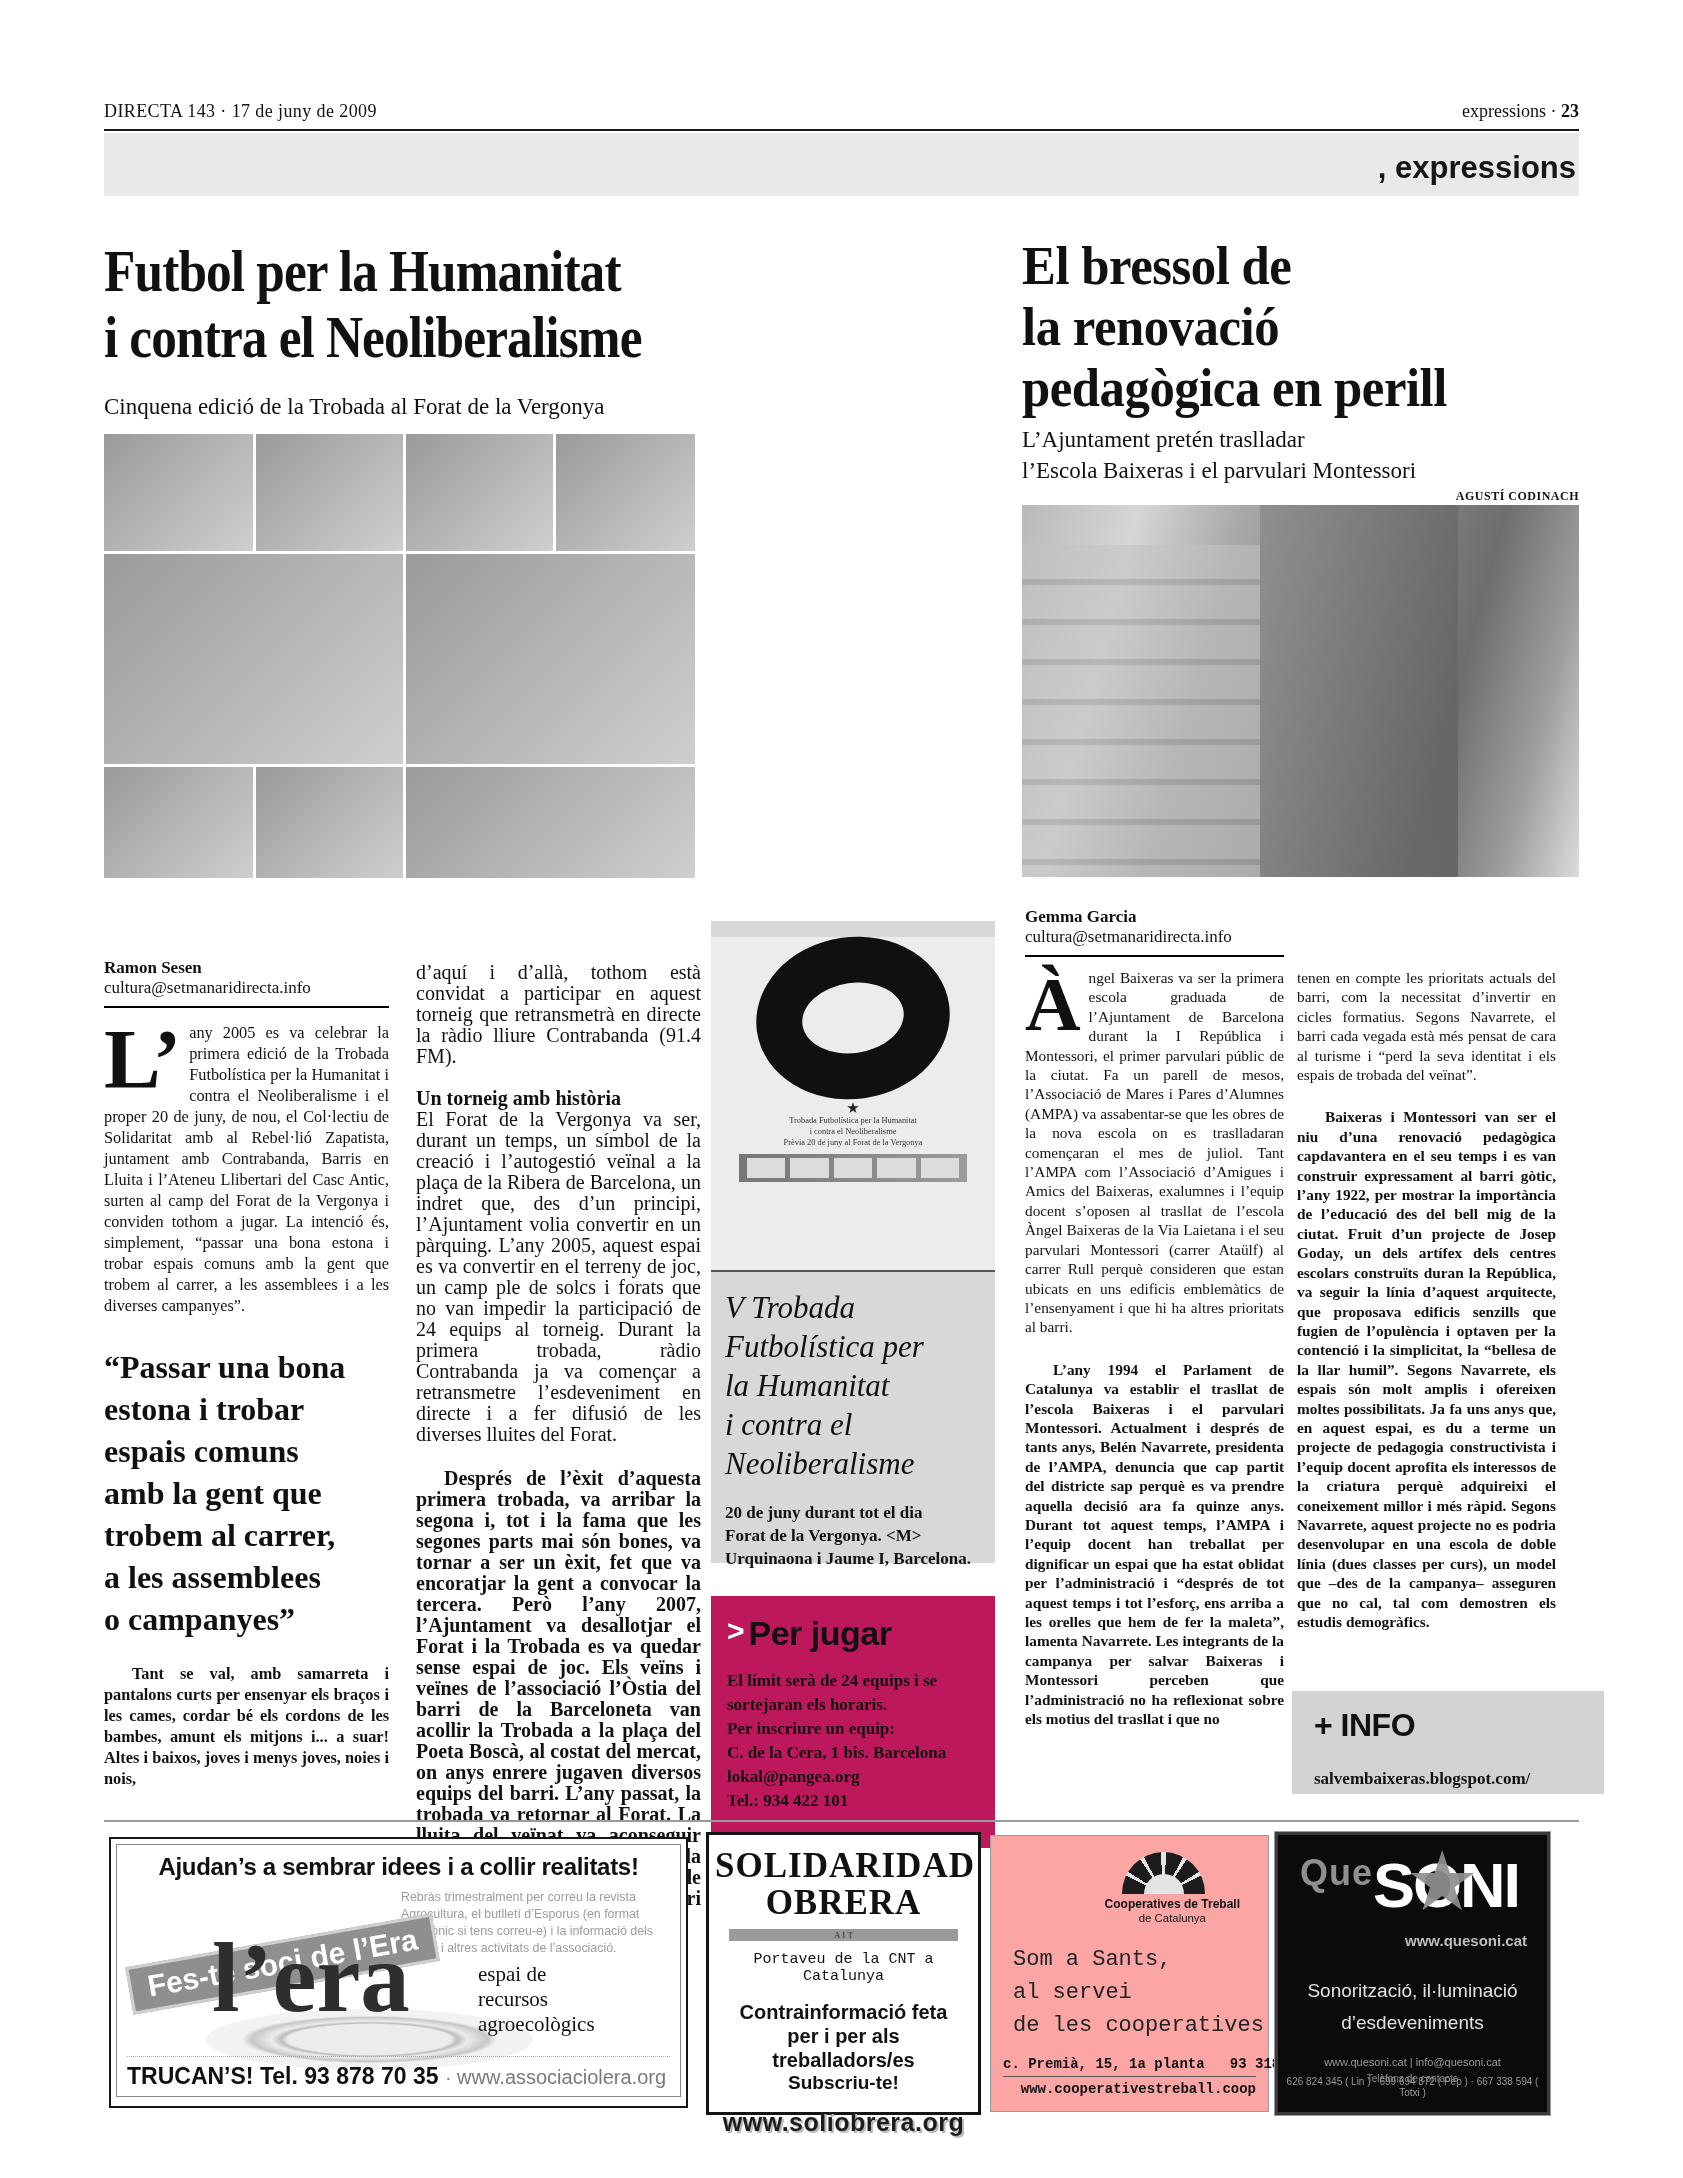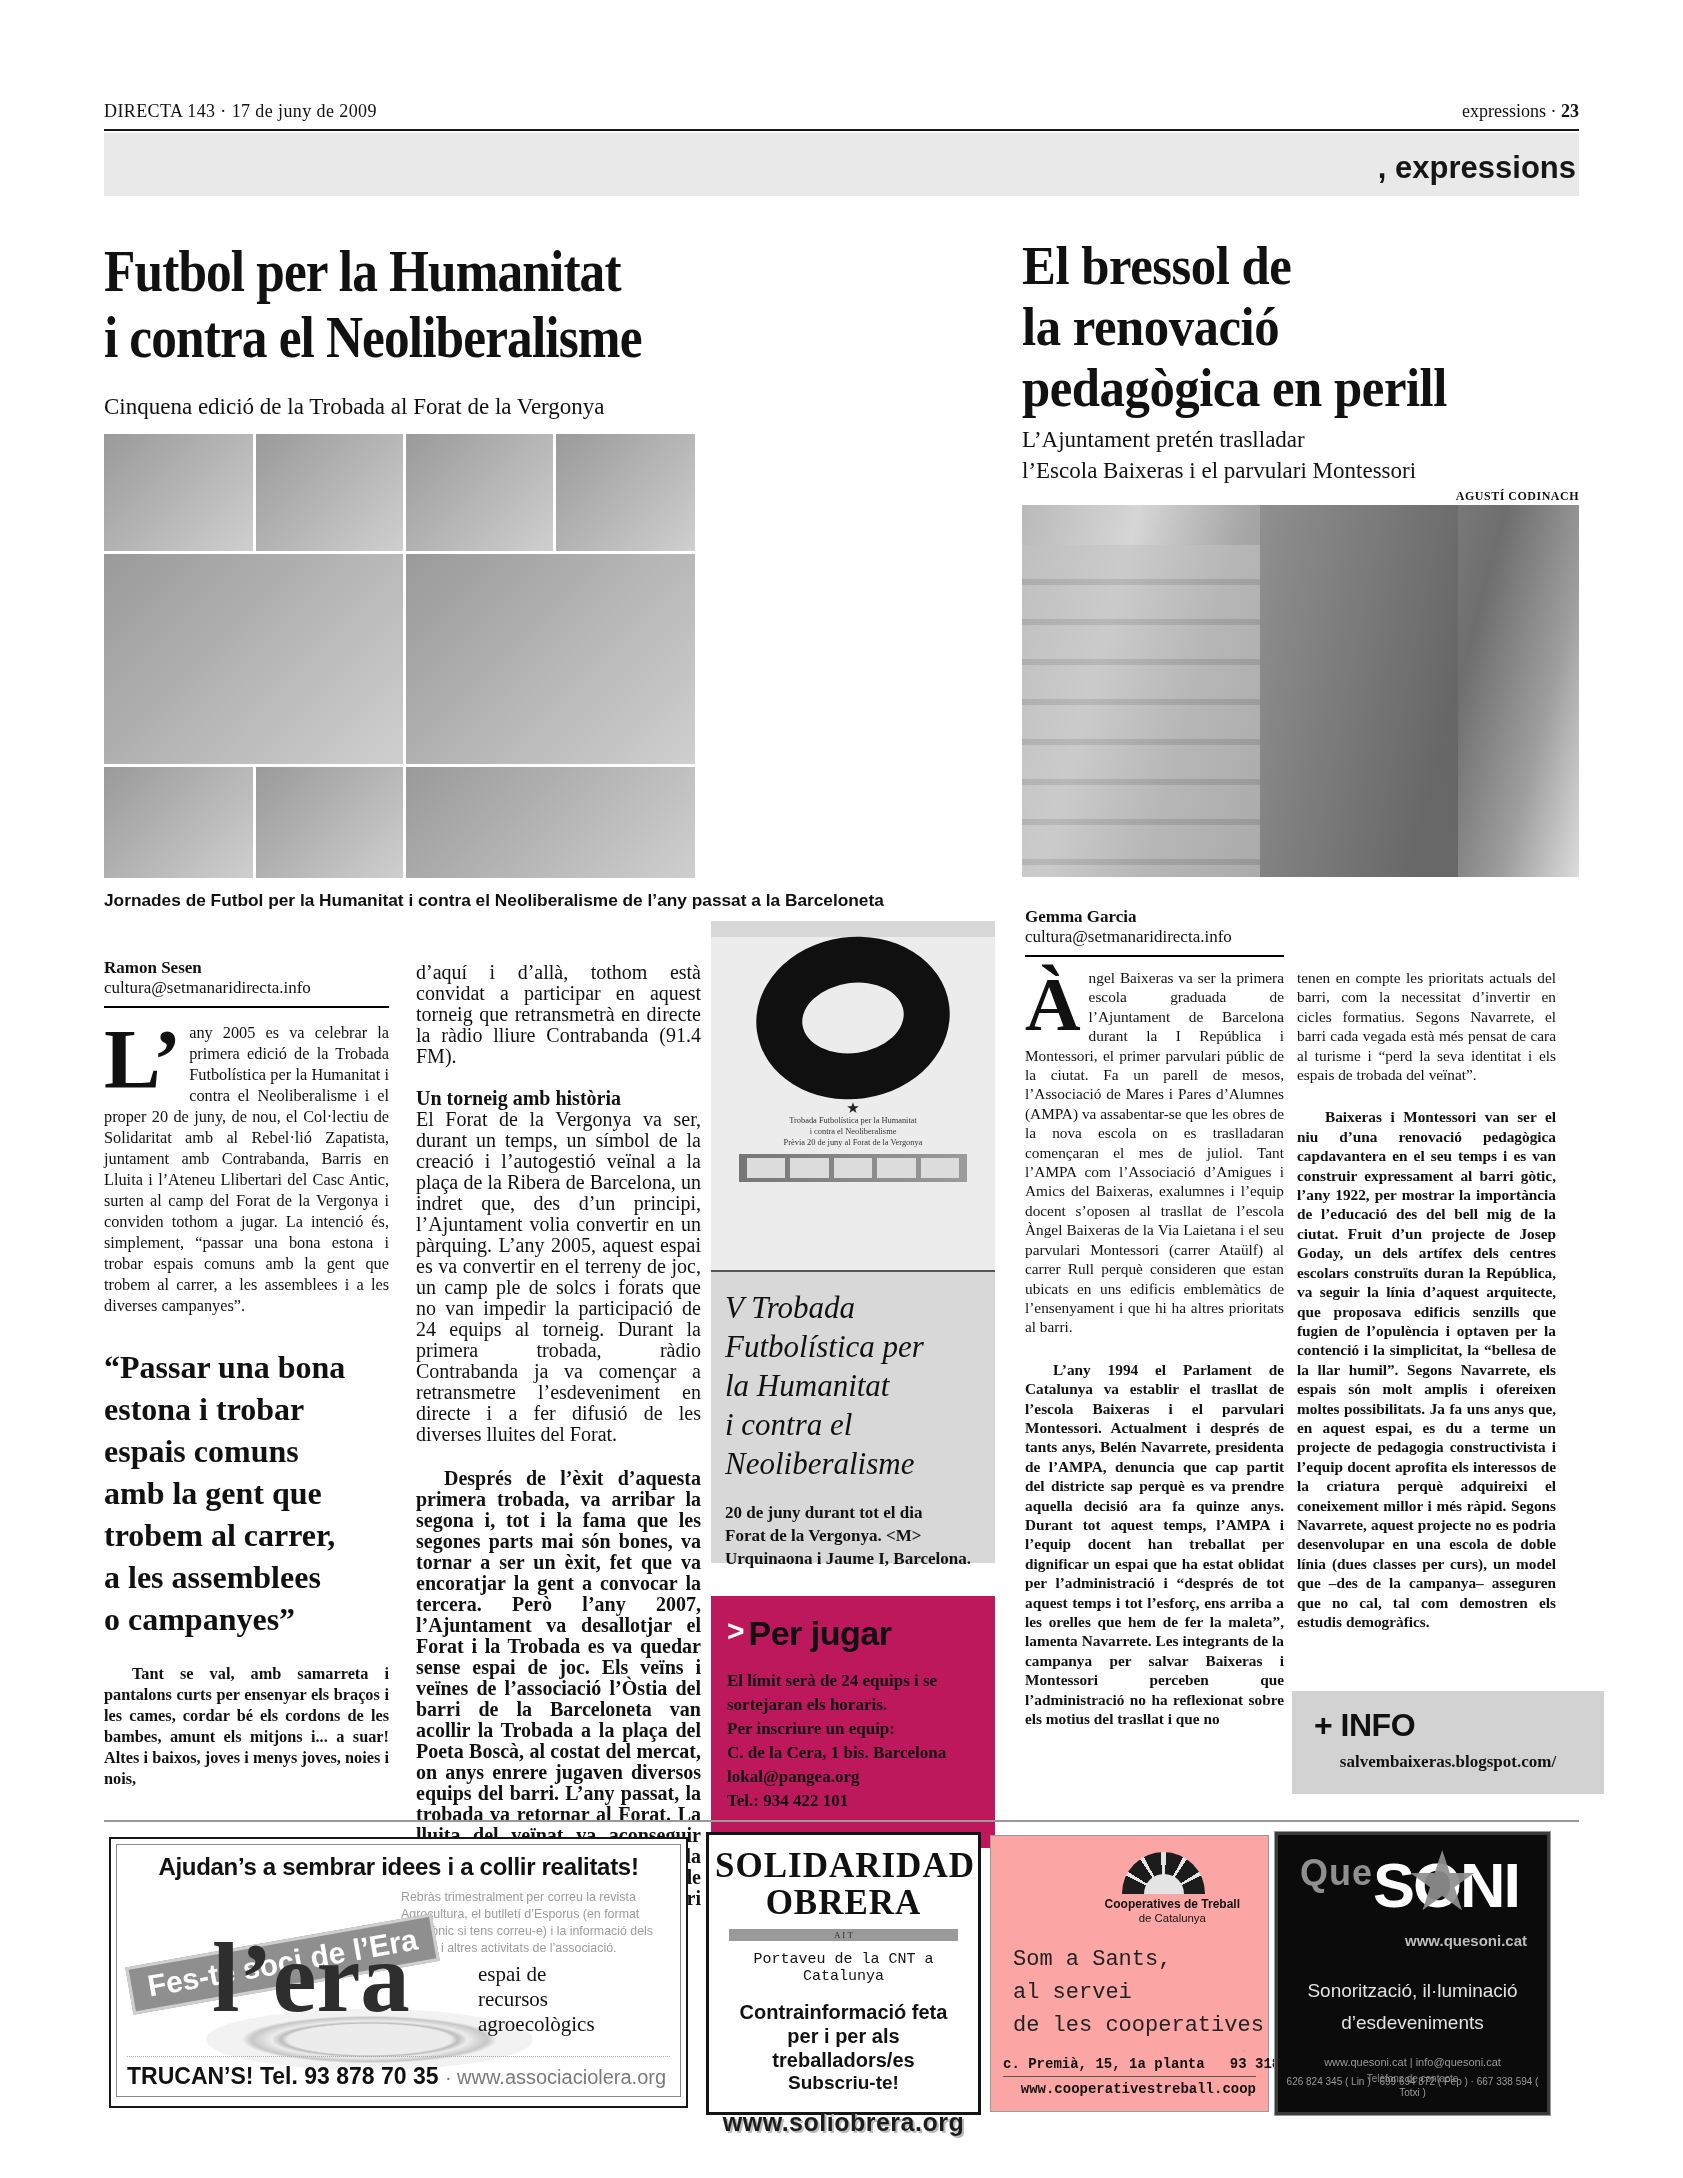--- a/index.html
+++ b/index.html
@@ -77,21 +77,21 @@
   .ra-photo .facade { position:absolute; left:0; top:40px; width:238px; height:333px;
               background:repeating-linear-gradient(180deg,#c2c2c2 0 34px,#9e9e9e 34px 40px); opacity:.55; }
   .ra-photo .corner { position:absolute; left:238px; top:0; width:198px; height:372px;
               background:linear-gradient(100deg,#8a8a8a,#5f5f5f); opacity:.8; }
   .ra-byline { left:1025px; top:907px; width:259px; }
   .ra-col1 { left:1025px; top:968px; width:259px; font-size:15.3px; line-height:19.4px; text-align:justify; }
   .ra-col2 { left:1297px; top:968px; width:259px; font-size:15.3px; line-height:19.4px; text-align:justify; }
   .info-box { left:1292px; top:1691px; width:312px; height:103px; background:#d2d2d2;
               padding:16px 22px; z-index:5; }
   .info-title { font-weight:bold; font-size:32px; letter-spacing:-0.5px; }
-  .info-url { font-weight:bold; font-size:17px; margin-top:8px;text-align:center; }
+  .info-url { font-weight:bold; font-size:17px; margin-top:25px; }
 
   
   .ads-rule { left:104px; top:1820px; width:1475px; height:2px; background:#9a9a9a; }
   .ad { border:2px solid #161616; background:#fff; }
   .ad-era { left:109px; top:1837px; width:579px; height:271px; }
   .ad-era-inner { position:relative; margin:5px; height:253px; border:1px solid #8a8a8a; padding:8px 0; overflow:hidden; }
   .era-headline { font-weight:bold; font-size:24px; letter-spacing:-0.3px; text-align:center; }
   .era-ribbon { position:absolute; left:10px; top:95px; transform:rotate(-10deg); background:#8f8f8f;
                 color:#fff; font-weight:bold; font-size:30px; padding:3px 16px 5px; border:3px solid #cfcfcf; }
   .era-body { position:absolute; right:12px; top:44px; width:267px; font-size:12.4px; line-height:17px; color:#9c9c9c; }
@@ -158,21 +158,20 @@
     <div class="t1"></div>
     <div class="t2"></div>
     <div class="t3"></div>
     <div class="t4"></div>
     <div class="t5"></div>
     <div class="t6"></div>
     <div class="t7"></div>
     <div class="t8"></div>
     <div class="t9"></div>
   </div>
-  <div class="abs la-caption sans">Jornades de Futbol per la Humanitat i contra el Neoliberalisme de l’any passat a la Barceloneta</div>
 
   <div class="abs la-byline">
     <div class="byline-name">Ramon Sesen</div>
     <div class="byline-email">cultura@setmanaridirecta.info</div>
     <div class="byline-rule"></div>
   </div>
 
   <div class="abs la-col1">
     <p><span class="dropcap">L’</span><span>any 2005 es va celebrar la primera edició de la Trobada Futbolística per la Humanitat i contra el Neoliberalisme i el proper 20 de juny, de nou, el Col·lectiu de Solidaritat amb al Rebel·lió Zapatista, juntament amb Contrabanda, Barris en Lluita i l’Ateneu Llibertari del Casc Antic, surten al camp del Forat de la Vergonya i conviden tothom a jugar. La intenció és, simplement, “passar una bona estona i trobar espais comuns amb la gent que trobem al carrer, a les assemblees i a les diverses campanyes”.</span></p>
     <div class="pull-quote pl">“Passar una bona

